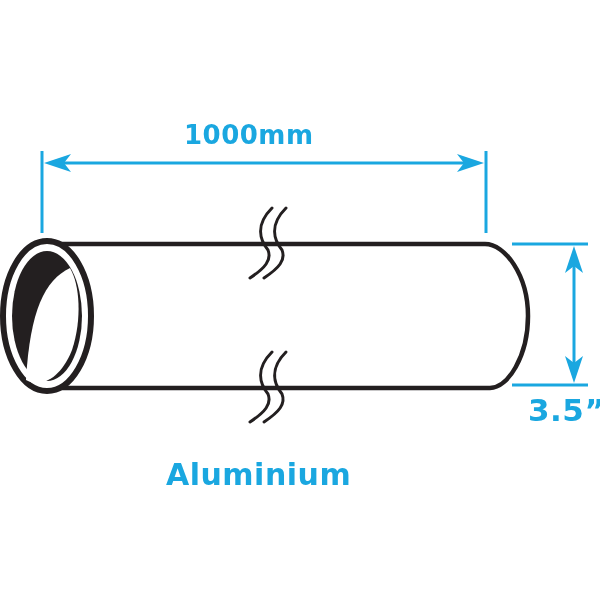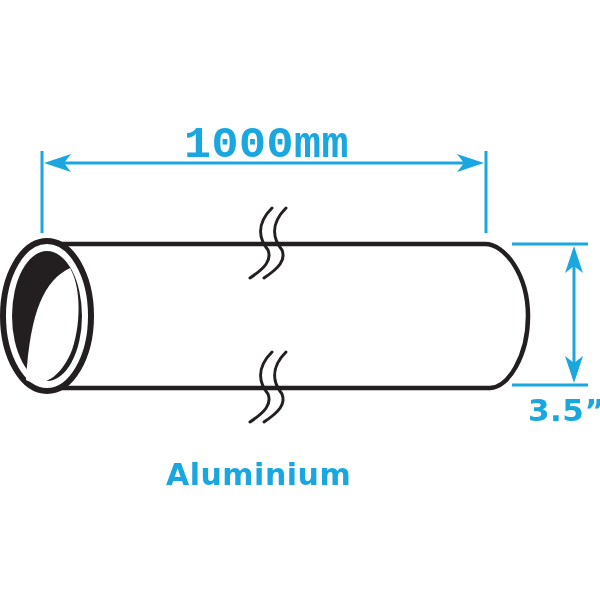--- a/index.html
+++ b/index.html
@@ -6,21 +6,21 @@
     body { width: 600px; height: 600px; position: relative; overflow: hidden; }
     svg { position: absolute; left: 0; top: 0; }
     .label {
       position: absolute;
       font-family: "DejaVu Sans", sans-serif;
       font-weight: bold;
       color: #1aa7e0;
       white-space: nowrap;
       letter-spacing: 0.5px;
     }
-    .len-label { left: 184px; top: 120px; font-size: 45px; font-family: Liberation Mono, monospace; }
+    .len-label { left: 184px; top: 120px; font-size: 26px; }
     .dia-label { left: 528px; top: 392px; font-size: 31px; }
     .mat-label { left: 166px; top: 457px; font-size: 30px; }
   </style>
 </head>
 <body>
 
 <svg width="600" height="600" viewBox="0 0 600 600">
 
   <g stroke="#1aa7e0" fill="#1aa7e0">
     <line x1="42" y1="151" x2="42" y2="233" stroke-width="3"></line>

